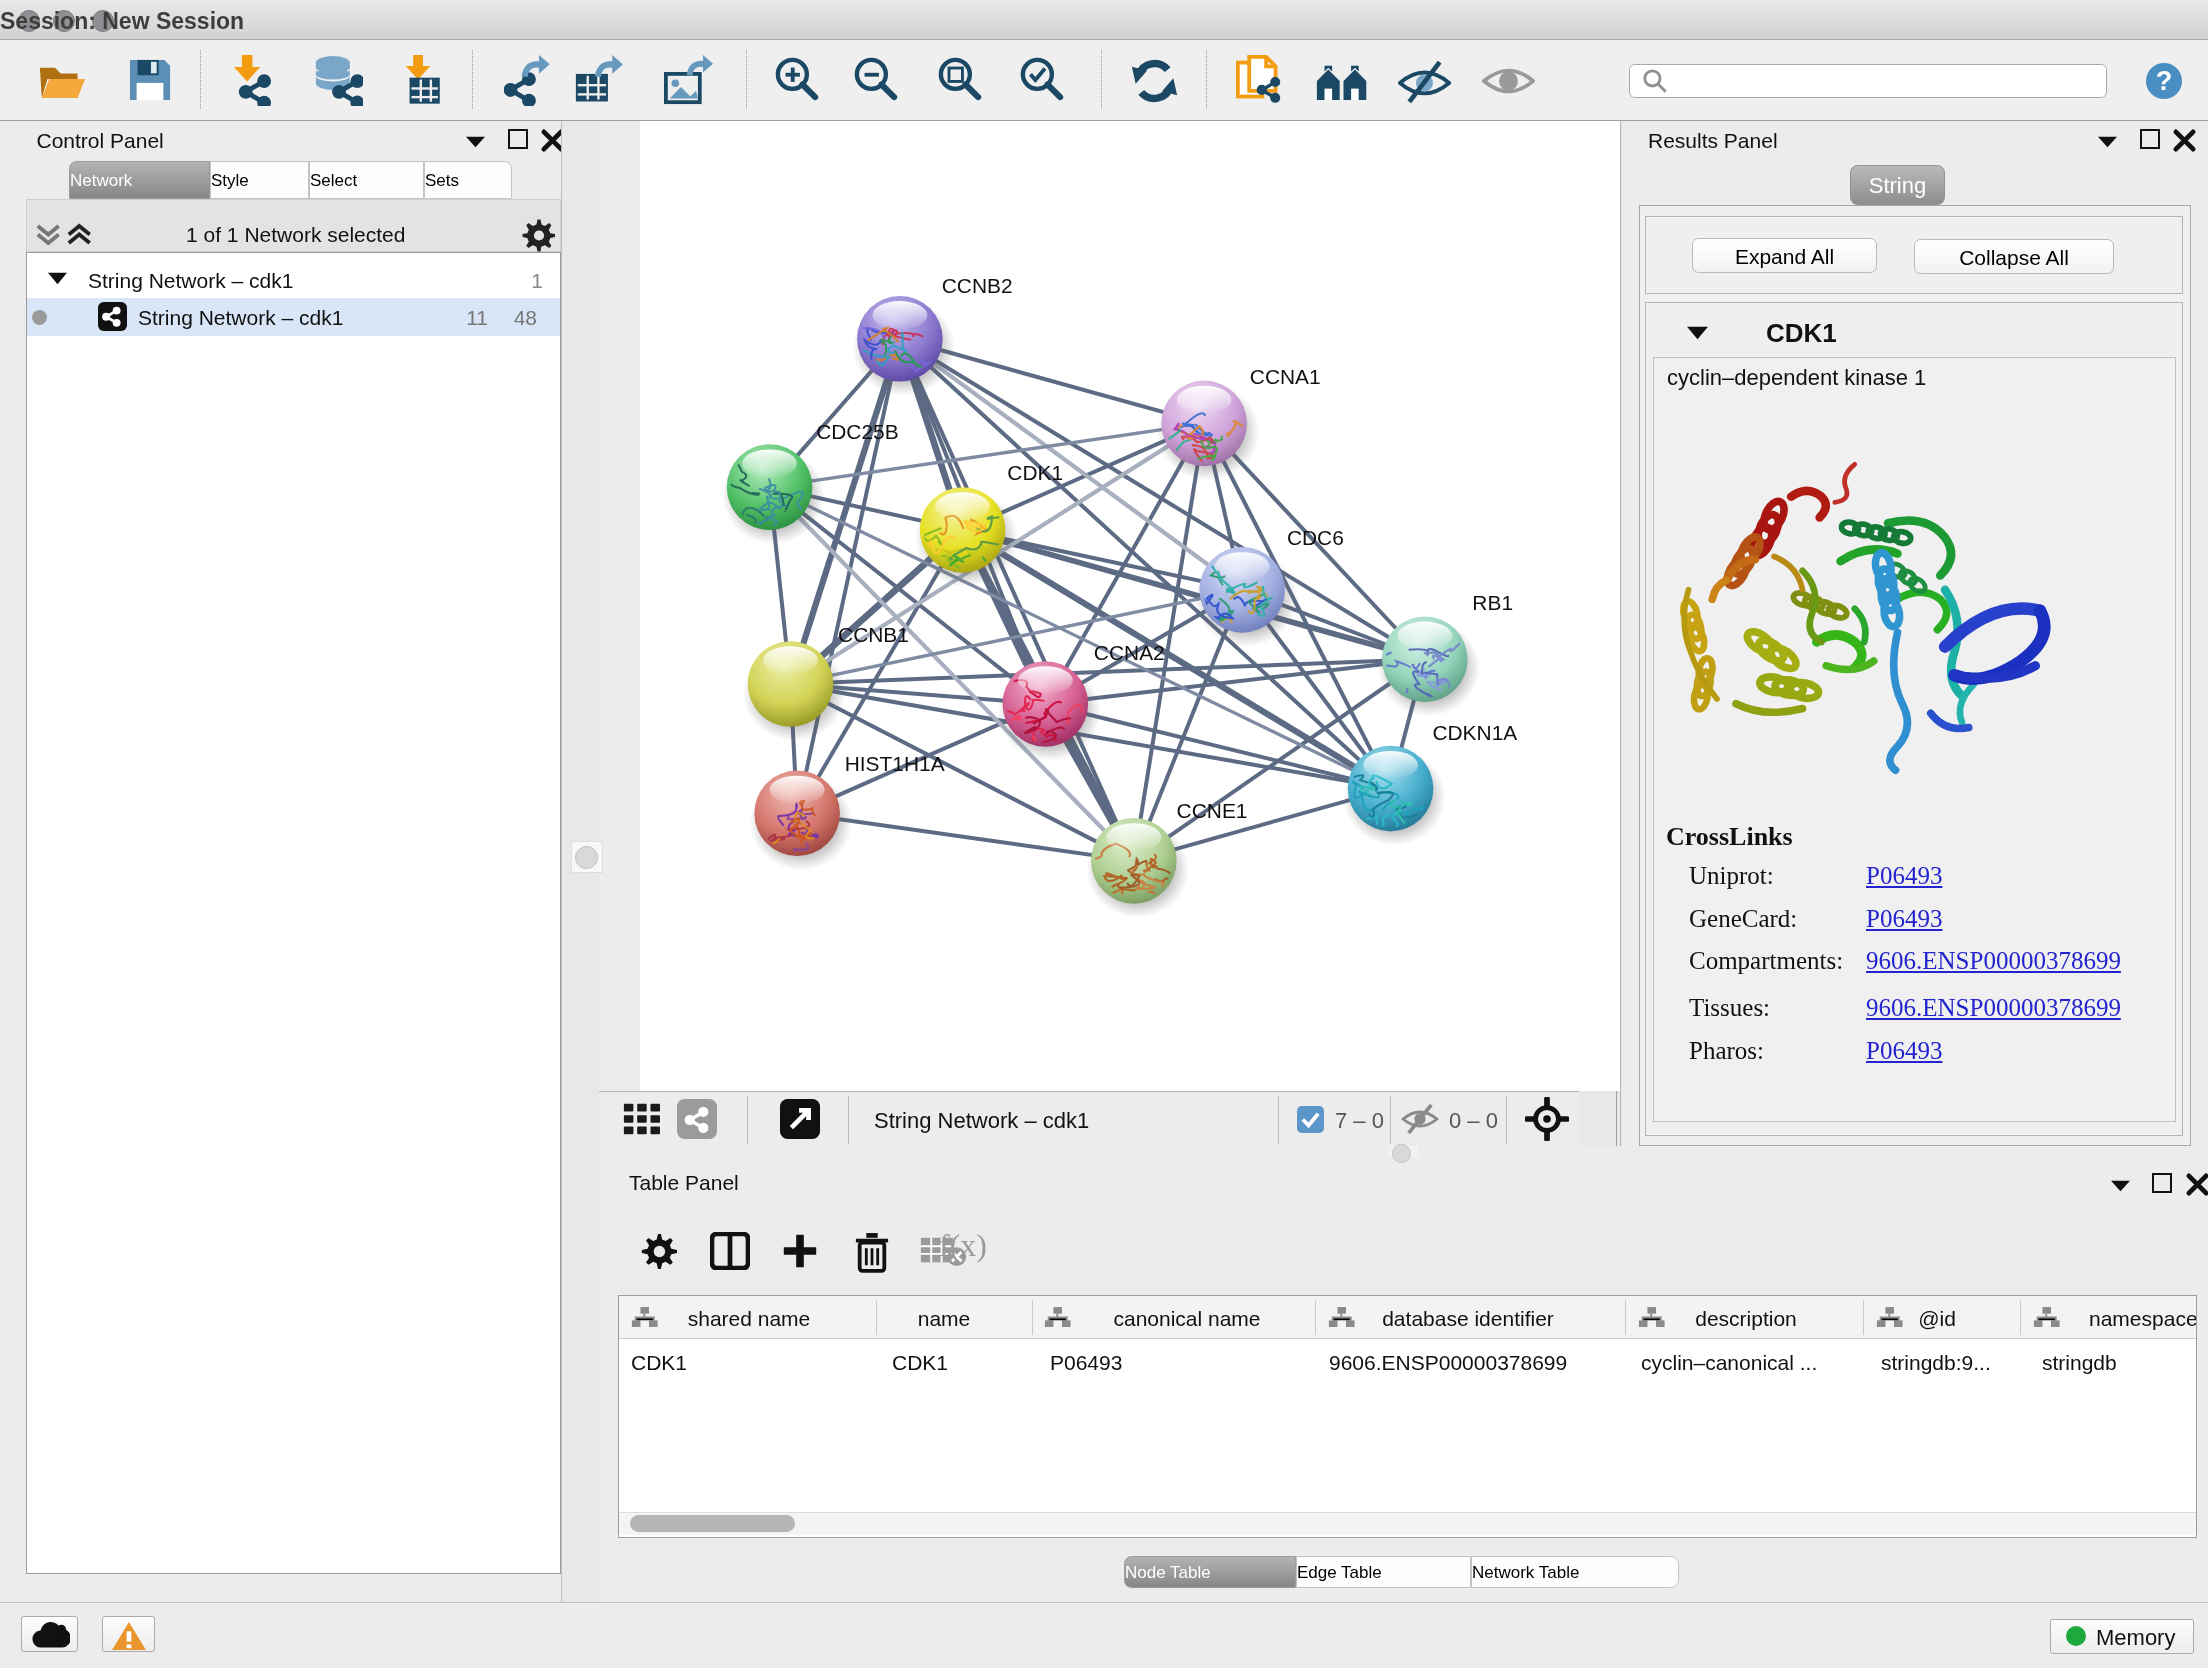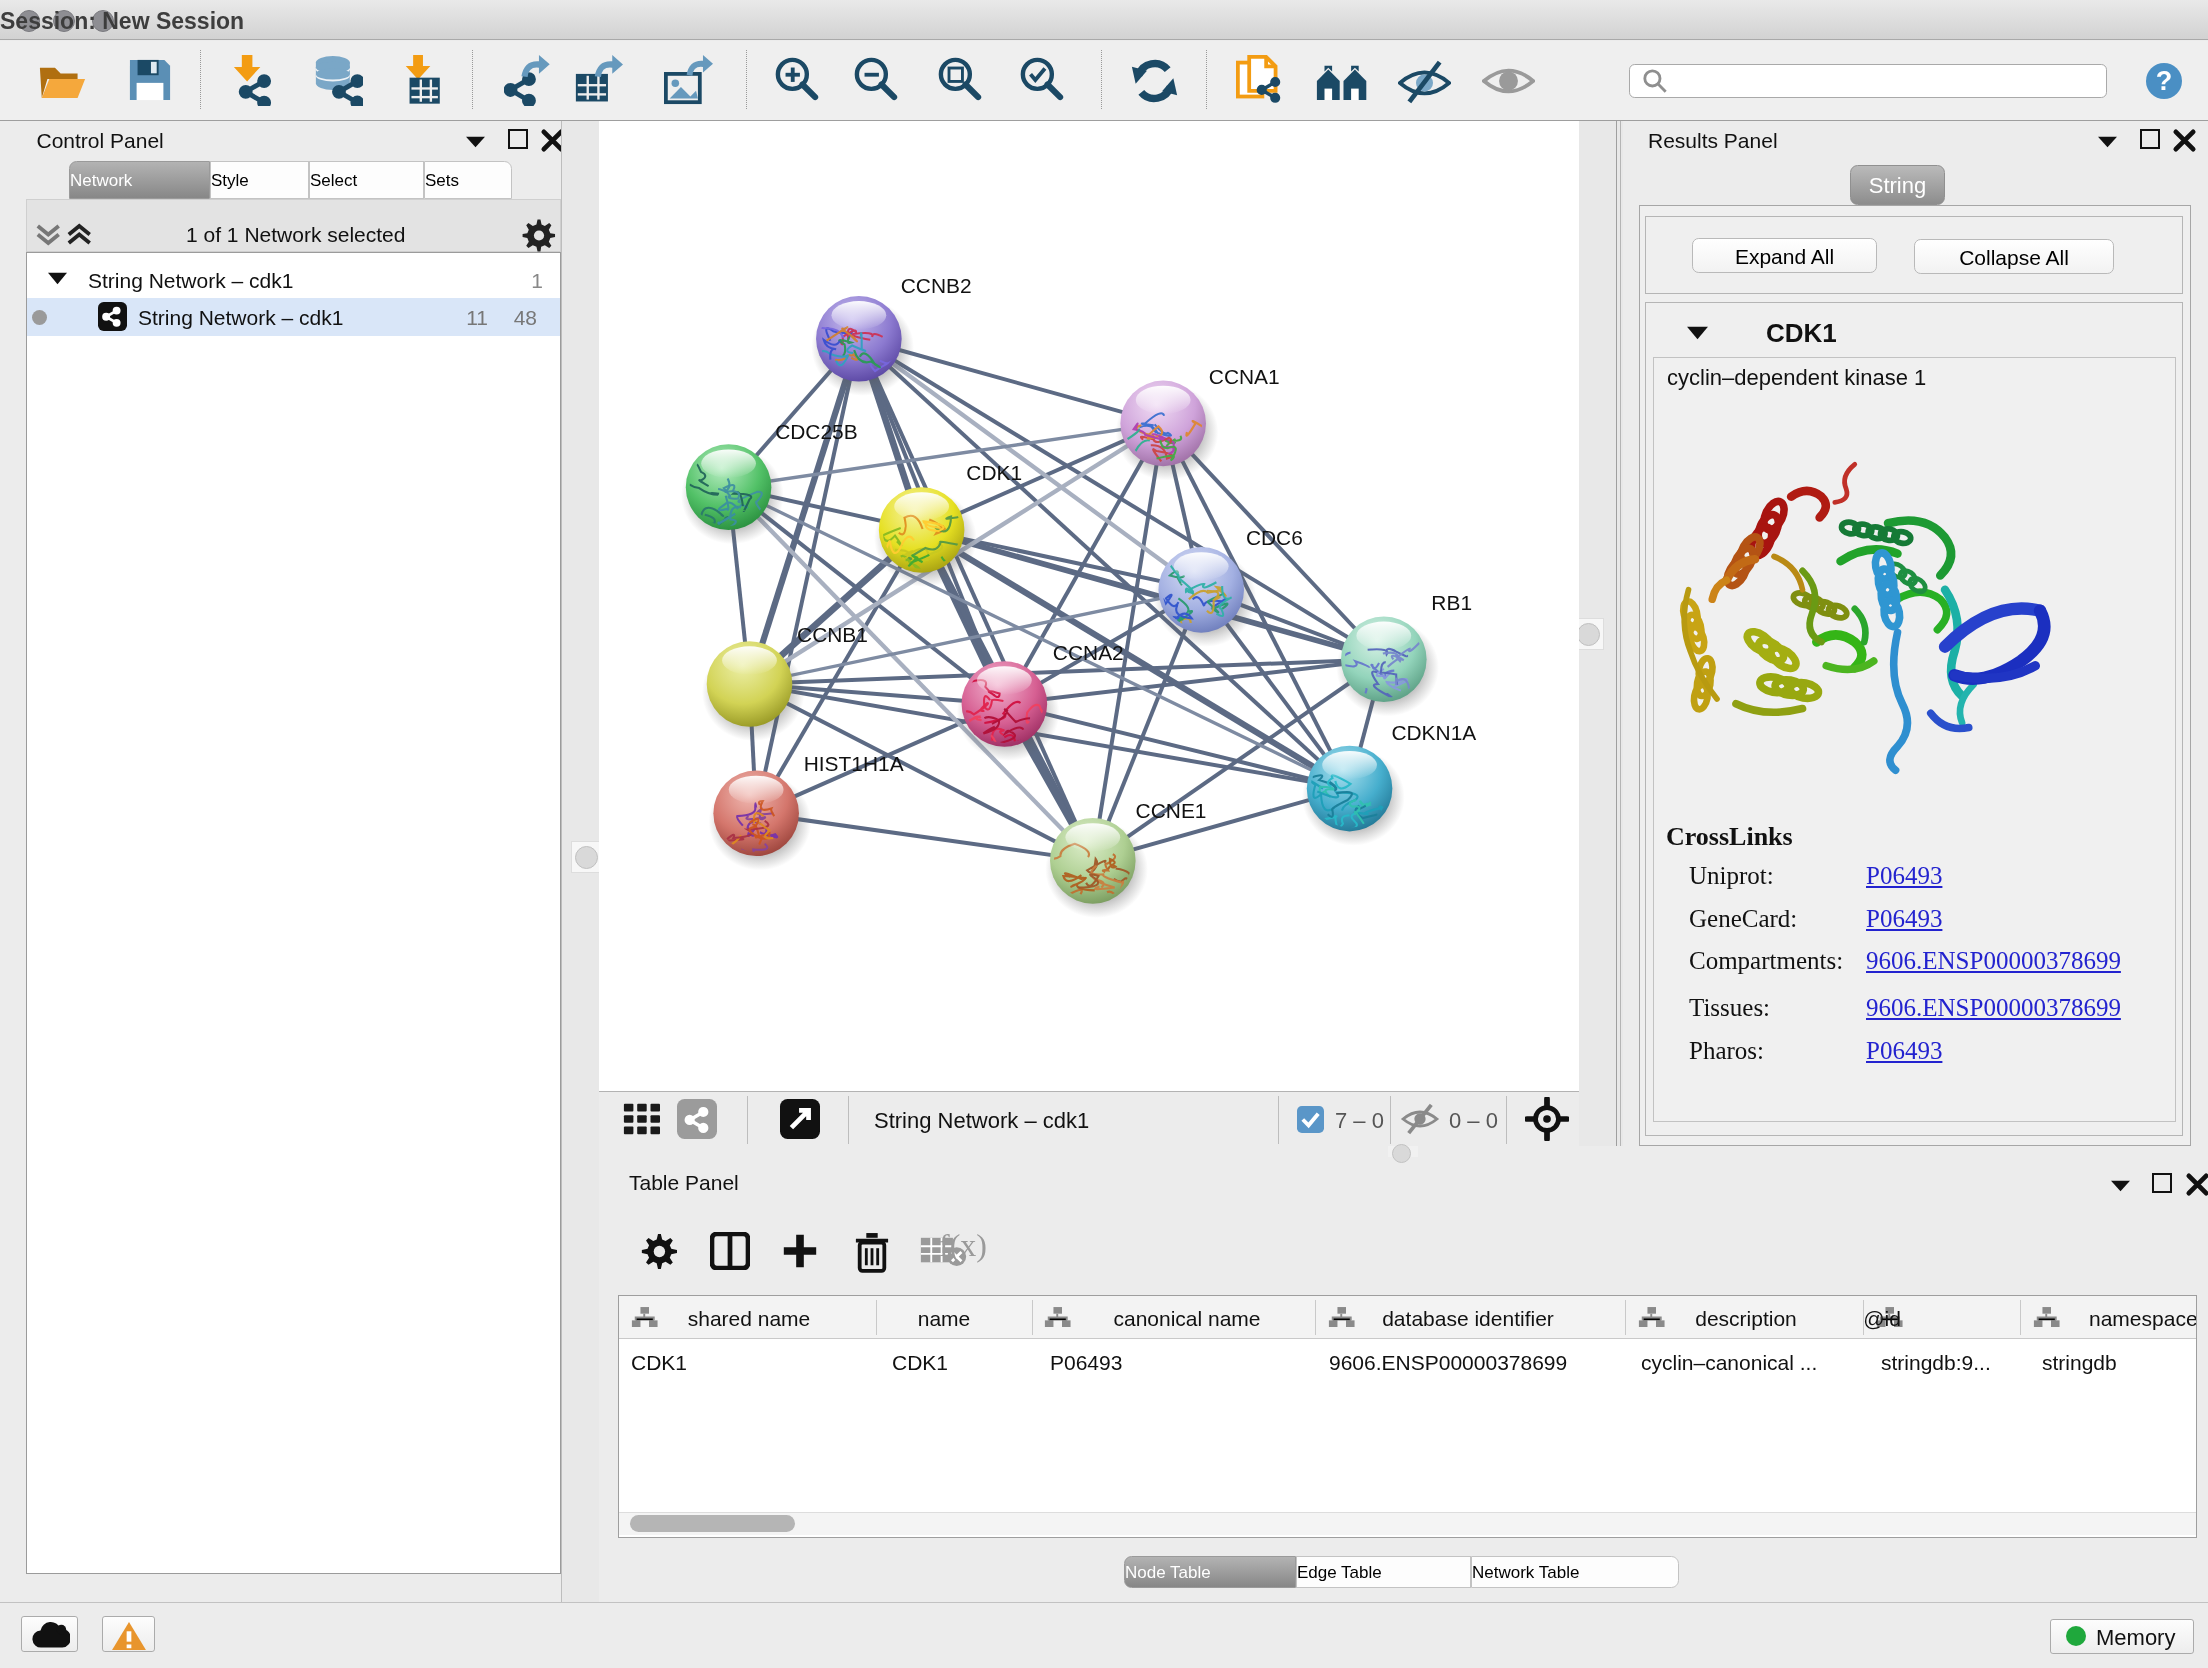--- a/index.html
+++ b/index.html
@@ -11,21 +11,21 @@
 .title { width:100%; text-align:left; top:7.6px; font-size:23px; font-weight:bold; color:#3d3d3d; }
 .toolbar { left:0; top:41px; width:2208px; height:80px; background:#efefef; border-bottom:1px solid #9e9e9e; }
 .tsep { top:50px; height:59px; width:0; border-left:1.9px dotted #999; }
 .panel-head { font-size:21px; color:#111;margin-left:7px; }
 .tab { height:38px; font-size:17px; text-align:left; border:1px solid #c3c3c3; background:#fdfdfd; color:#000; line-height:38px; }
 .tab.sel { background:linear-gradient(#b3b3b3,#878787); color:#fff; border-color:#9a9a9a; }
 .searchbox { left:1629px; top:64px; width:478px; height:34px; background:#fff; border:1px solid #a9a9a9; border-radius:5.7px; }
 .ctrlbar { background:#e3e3e3; }
 .listbox { background:#fff; border:1px solid #9b9b9b; }
 .selrow { background:#d9e6f8; }
-.netcanvas { background:#fff; }
+.netcanvas { background:#fff;margin-left:41px; }
 .netbar { background:#ececec; border-top:1px solid #b3b3b3; }
 .vdiv { background:#e8e8e8; }
 .resbox { border:1px solid #a6a6a6; background:#efefef; }
 .btn { background:linear-gradient(#ffffff,#f2f2f2); border:1px solid #b9b9b9; border-radius:6.7px;
   font-size:21px; color:#000; text-align:center; }
 .serif { font-family:"Liberation Serif", serif; }
 .link { color:#2323cf; text-decoration:underline; }
 .thead { background:#f3f3f3; border-bottom:1px solid #c9c9c9; }
 .statusbar { left:0; top:1602px; width:2208px; height:67px; background:#ececec; border-top:1px solid #c2c2c2; }
 .sbtn { background:linear-gradient(#fdfdfd,#ededed); border:1px solid #ababab; border-radius:2.9px; }
@@ -801,21 +801,21 @@
 <div class="abs" style="left:1875px;top:1305px"><svg width="28.5" height="25" viewBox="0 0 30 26" style="">
       <g fill="#8a8a8a">
         <rect x="11" y="2" width="9" height="7"></rect>
         <rect x="2" y="16" width="9" height="7"></rect>
         <rect x="20" y="16" width="9" height="7"></rect>
       </g>
       <g stroke="#8a8a8a" stroke-width="2">
         <path d="M15 9 L15 13 M6 16 L6 13 L25 13 L25 16"></path>
       </g>
     </svg></div>
-<div class="abs" style="left:1882px;top:1307px;font-size:21px;color:#111;transform:translateX(-50%)">@id</div>
+<div class="abs" style="left:1937px;top:1307px;font-size:21px;color:#111;transform:translateX(-50%)">@id</div>
 <div class="abs" style="left:1881px;top:1351px;font-size:21px;color:#111">stringdb:9...</div>
 <div class="abs" style="left:2020px;top:1300px;width:0;height:35px;border-left:1px solid #c9c9c9"></div>
 <div class="abs" style="left:2032px;top:1305px"><svg width="28.5" height="25" viewBox="0 0 30 26" style="">
       <g fill="#8a8a8a">
         <rect x="11" y="2" width="9" height="7"></rect>
         <rect x="2" y="16" width="9" height="7"></rect>
         <rect x="20" y="16" width="9" height="7"></rect>
       </g>
       <g stroke="#8a8a8a" stroke-width="2">
         <path d="M15 9 L15 13 M6 16 L6 13 L25 13 L25 16"></path>

